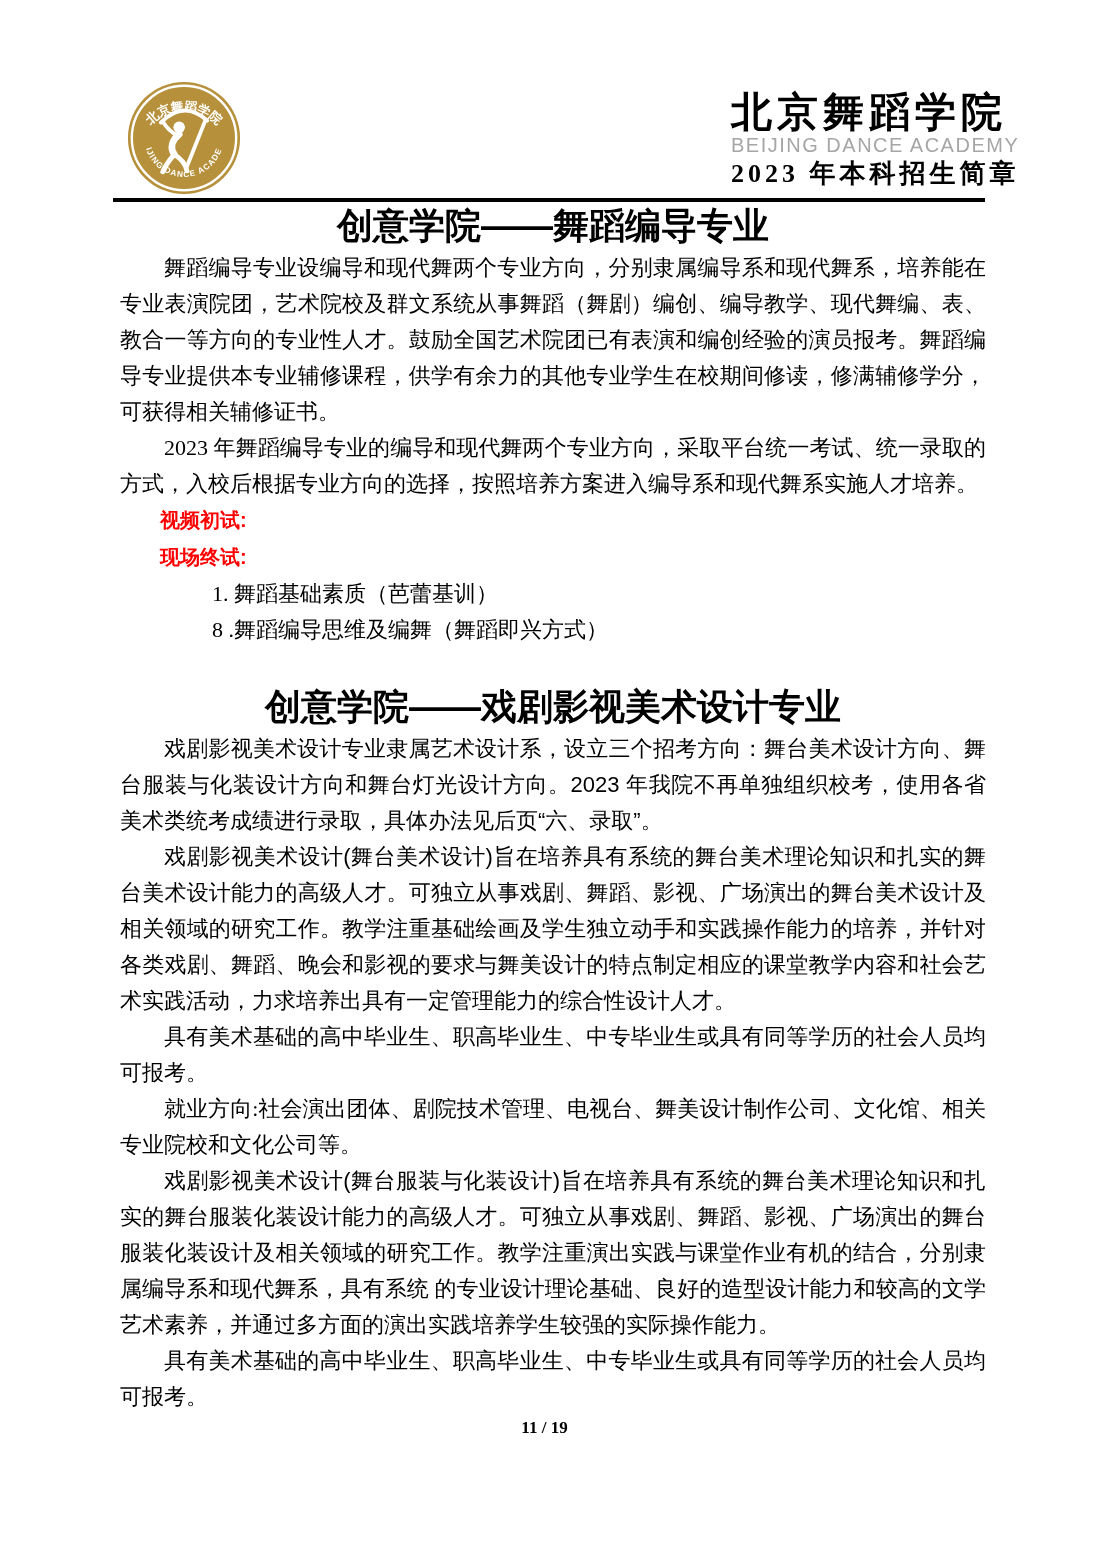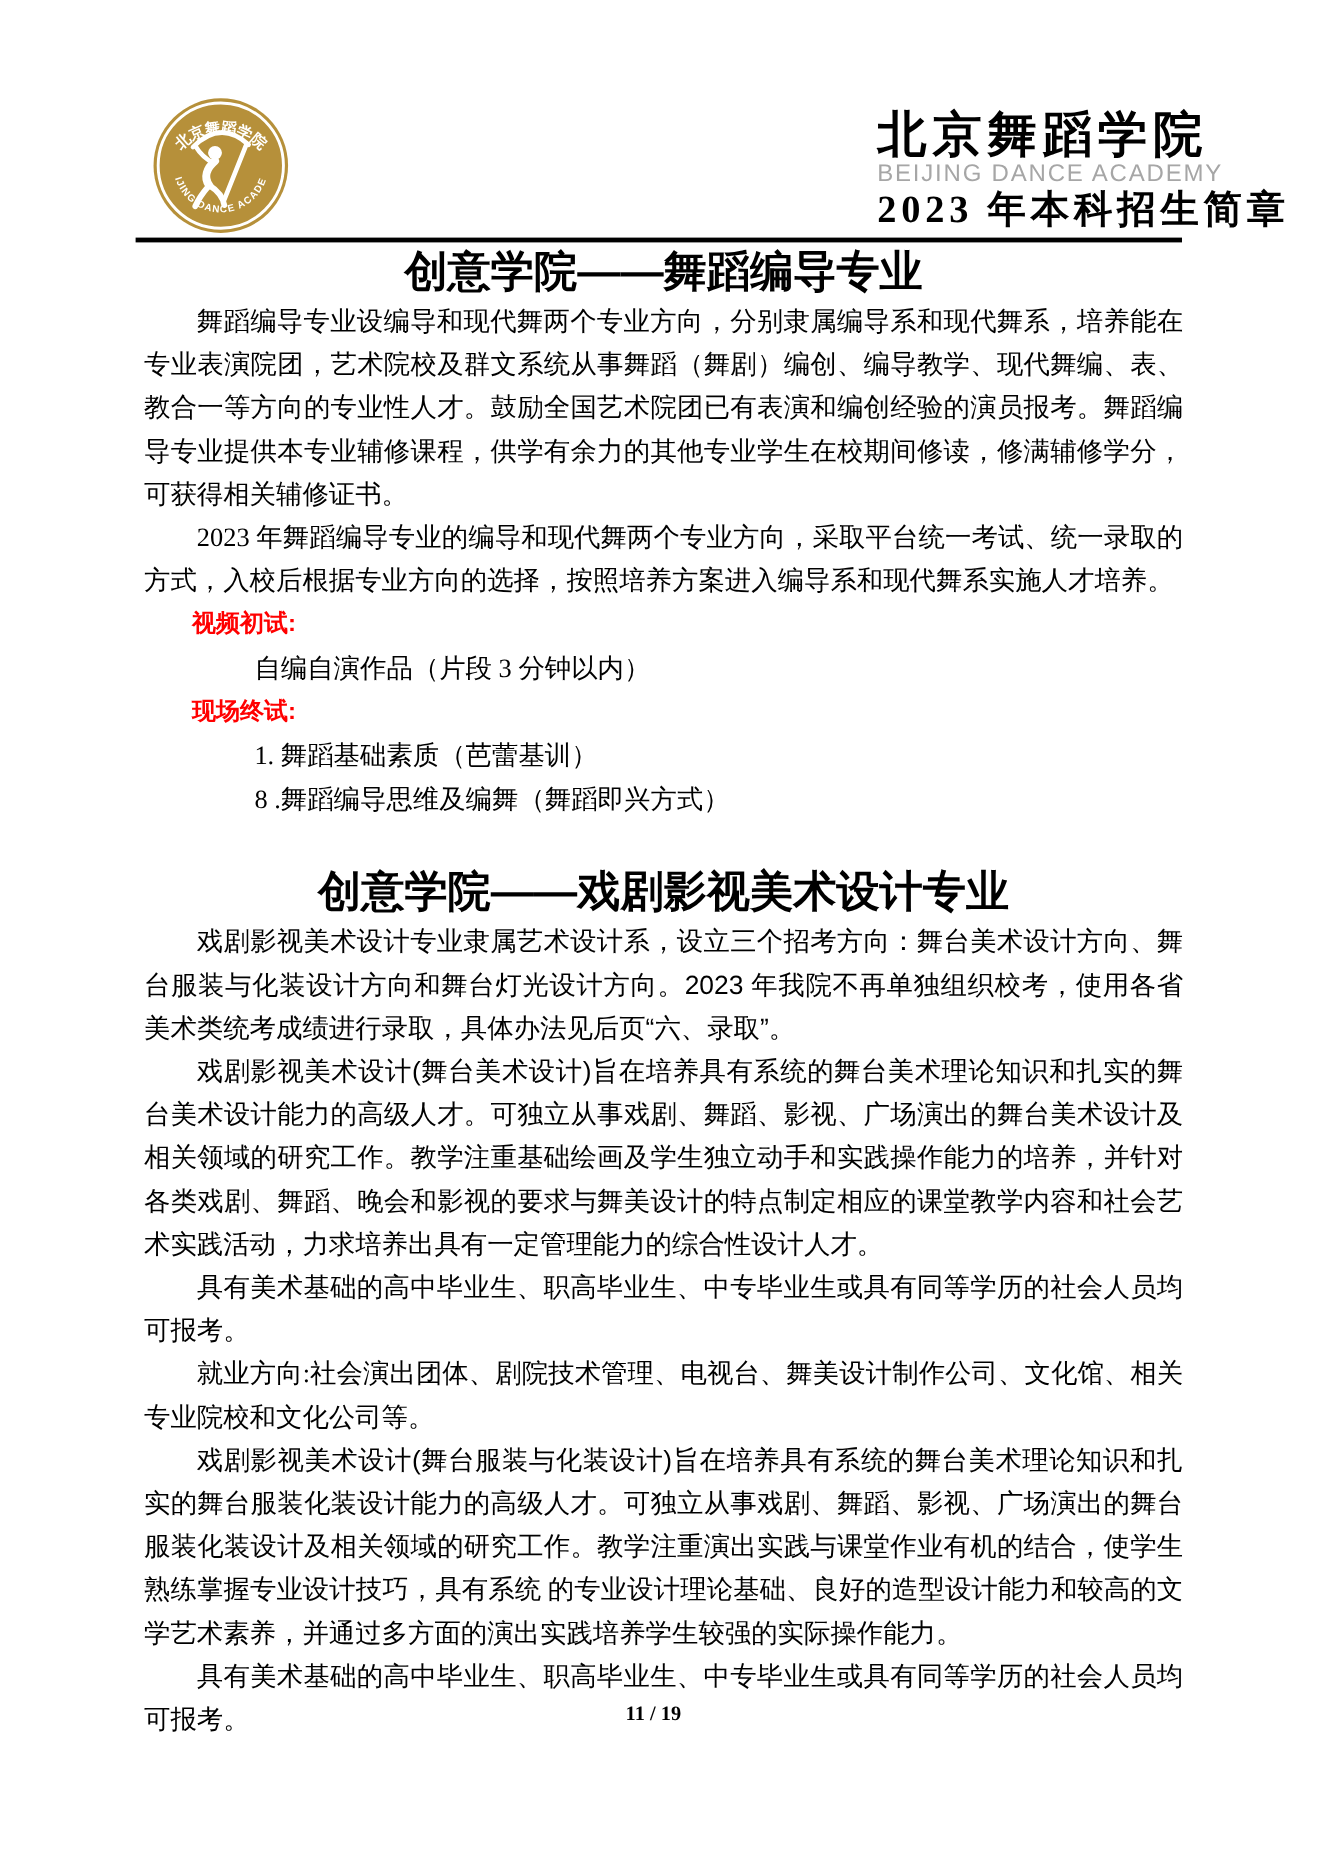--- a/index.html
+++ b/index.html
@@ -19,21 +19,21 @@
     font-size:41px;font-weight:900;letter-spacing:5px;line-height:48px;
     font-family:"Liberation Serif","DejaVu Serif",serif;
     white-space:nowrap;
   }
   .brand-en{
     font-size:20px;color:#a6a6a6;letter-spacing:1.5px;line-height:22px;
     font-family:"Liberation Sans","DejaVu Sans",sans-serif;
     white-space:nowrap;margin-top:-2px;
   }
   .brand-line{
-    font-size:32px;font-weight:bold;letter-spacing:4px;line-height:32px;
+    font-size:26px;font-weight:bold;letter-spacing:4px;line-height:32px;
     margin-top:2px;white-space:nowrap;
   }
   .rule{position:absolute;left:113px;top:198px;width:872px;height:0;border-top:4px solid #000;}
   
   .content{
     position:absolute;left:120px;top:207px;width:866px;
     font-size:22px;line-height:36px;text-align:justify;
   }
   .sec-title{
     font-family:"Liberation Sans","DejaVu Sans",sans-serif;
@@ -93,33 +93,32 @@
 
   <div class="rule"></div>
 
   <main class="content">
 
     <section>
       <h1 class="sec-title">创意学院——舞蹈编导专业</h1>
       <p><span class="b">舞蹈编导专业</span><span>设编导和现代舞两个专业方向，分别隶属编导系和现代舞系，培养能在专业表演院团，艺术院校及群文系统从事舞蹈（舞剧）编创、编导教学、现代舞编、表、教合一等方向的专业性人才。鼓励全国艺术院团已有表演和编创经验的演员报考。舞蹈编导专业提供本专业辅修课程，供学有余力的其他专业学生在校期间修读，修满辅修学分，可获得相关辅修证书。</span></p>
       <p>2023 年舞蹈编导专业的编导和现代舞两个专业方向，采取平台统一考试、统一录取的方式，入校后根据专业方向的选择，按照培养方案进入编导系和现代舞系实施人才培养。</p>
       <p class="red-h">视频初试:</p>
-      <p class="item">自编自演作品（片段 3 分钟以内）</p>
       <p class="red-h">现场终试:</p>
       <p class="item">1. 舞蹈基础素质（芭蕾基训）</p>
       <p class="item">8 .舞蹈编导思维及编舞（舞蹈即兴方式）</p>
     </section>
 
     <section class="sec-gap">
       <h1 class="sec-title">创意学院——戏剧影视美术设计专业</h1>
       <p><span>戏剧影视美术设计专业隶属艺术设计系，设立三个招考方向：舞台美术设计方向、舞台服装与化装设计方向和舞台灯光设计方向。</span><span class="b">2023 年我院不再单独组织校考，使用各省美术类统考成绩进行录取，具体办法见后页“六、录取”。</span></p>
       <p><span class="b">戏剧影视美术设计(舞台美术设计)</span><span>旨在培养具有系统的舞台美术理论知识和扎实的舞台美术设计能力的高级人才。可独立从事戏剧、舞蹈、影视、广场演出的舞台美术设计及相关领域的研究工作。教学注重基础绘画及学生独立动手和实践操作能力的培养，并针对各类戏剧、舞蹈、晚会和影视的要求与舞美设计的特点制定相应的课堂教学内容和社会艺术实践活动，力求培养出具有一定管理能力的综合性设计人才。</span></p>
       <p>具有美术基础的高中毕业生、职高毕业生、中专毕业生或具有同等学历的社会人员均可报考。</p>
       <p>就业方向:社会演出团体、剧院技术管理、电视台、舞美设计制作公司、文化馆、相关专业院校和文化公司等。</p>
-      <p><span class="b">戏剧影视美术设计(舞台服装与化装设计)</span><span>旨在培养具有系统的舞台美术理论知识和扎实的舞台服装化装设计能力的高级人才。可独立从事戏剧、舞蹈、影视、广场演出的舞台服装化装设计及相关领域的研究工作。教学注重演出实践与课堂作业有机的结合，使学生熟练掌握专业设计技巧，具有系统 的专业设计理论基础、良好的造型设计能力和较高的文学艺术素养，并通过多方面的演出实践培养学生较强的实际操作能力。</span></p>
+      <p><span class="b">戏剧影视美术设计(舞台服装与化装设计)</span><span>旨在培养具有系统的舞台美术理论知识和扎实的舞台服装化装设计能力的高级人才。可独立从事戏剧、舞蹈、影视、广场演出的舞台服装化装设计及相关领域的研究工作。教学注重演出实践与课堂作业有机的结合，分别隶属编导系和现代舞系，具有系统 的专业设计理论基础、良好的造型设计能力和较高的文学艺术素养，并通过多方面的演出实践培养学生较强的实际操作能力。</span></p>
       <p>具有美术基础的高中毕业生、职高毕业生、中专毕业生或具有同等学历的社会人员均可报考。</p>
     </section>
 
   </main>
 
   <div class="pageno">11 / 19</div>
 
 </div>
 
 </body></html>

